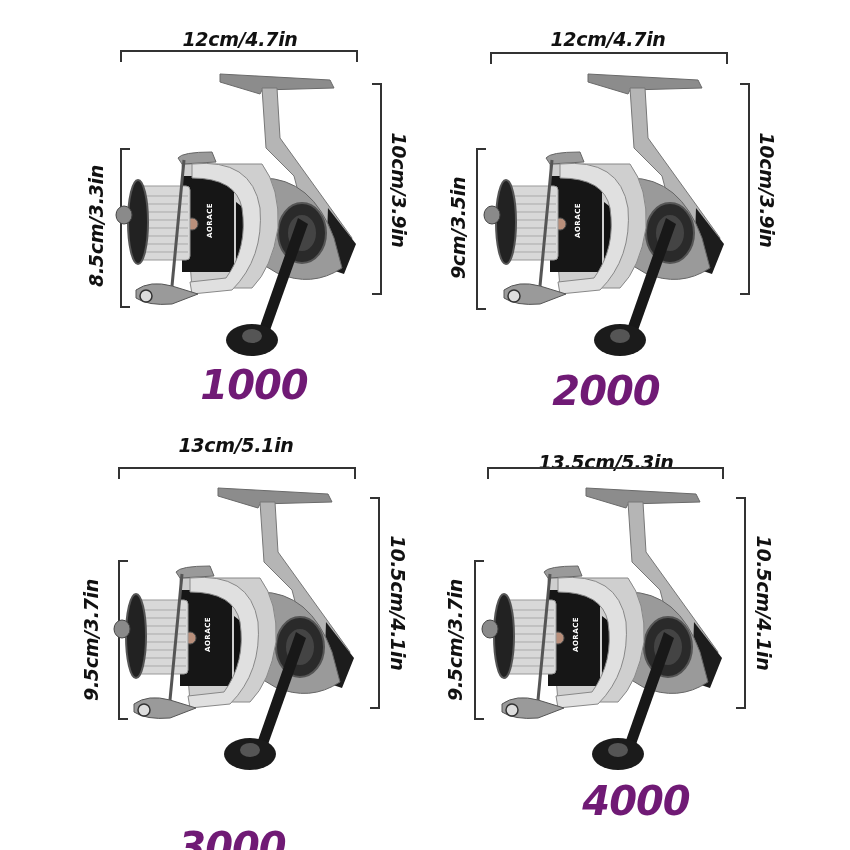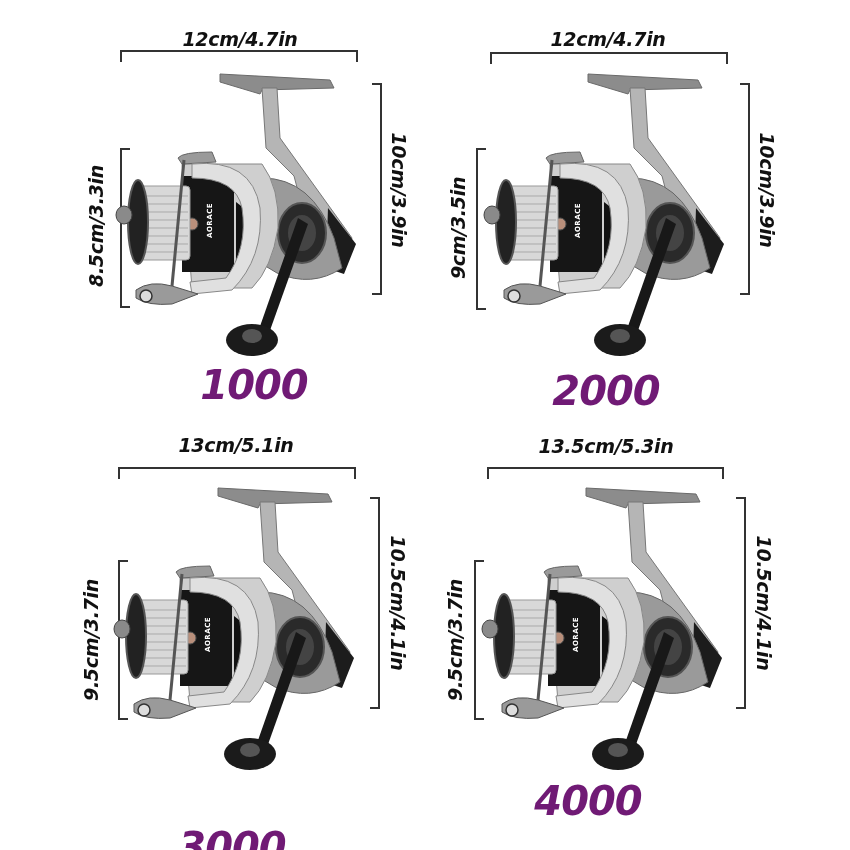--- a/index.html
+++ b/index.html
@@ -163,21 +163,21 @@
       <circle cx="34" cy="228" r="6" fill="#ddd" stroke="#333" stroke-width="1.5"></circle>
       <path d="M186,150 L196,156 L156,268 L146,264 Z" fill="#181818"></path>
       <ellipse cx="140" cy="272" rx="26" ry="16" fill="#1b1b1b"></ellipse>
       <ellipse cx="140" cy="268" rx="10" ry="7" fill="#555"></ellipse>
     </g>
   </svg>
   <div class="model" style="left:232px; top:824px;">3000</div>
 </div>
 
 <div class="quad">
-  <div class="dim-text top-label" style="left:606px; top:435px;">13.5cm/5.3in</div>
+  <div class="dim-text top-label" style="left:606px; top:451px;">13.5cm/5.3in</div>
   <div class="bracket bracket-top" style="left:487px; top:467px; width:237px;"></div>
   <div class="bracket bracket-left" style="left:474px; top:560px; height:160px;"></div>
   <div class="dim-text vert-left" style="left:455px; top:640px;">9.5cm/3.7in</div>
   <div class="bracket bracket-right" style="left:736px; top:497px; height:212px;"></div>
   <div class="dim-text vert-right" style="left:764px; top:603px;">10.5cm/4.1in</div>
   <svg class="reel" style="left:478px; top:482px;" width="260" height="300" viewBox="0 0 260 300">
     <g>
       <path d="M108,6 L218,12 L222,20 L150,22 L148,26 L108,14 Z" fill="#8c8c8c" stroke="#6a6a6a" stroke-width="1"></path>
       <path d="M150,20 L165,20 L168,70 L240,170 L228,200 L206,200 L182,108 L154,80 Z" fill="#b5b5b5" stroke="#777" stroke-width="1"></path>
       <path d="M216,140 L244,176 L232,206 L214,200 Z" fill="#1c1c1c"></path>
@@ -205,14 +205,14 @@
       <path d="M66,90 Q70,84 100,84 L104,94 L70,96 Z" fill="#9a9a9a" stroke="#666" stroke-width="1"></path>
       <line x1="72" y1="92" x2="60" y2="218" stroke="#555" stroke-width="3"></line>
       <path d="M80,96 Q140,90 148,140 Q152,190 120,222 L80,226 L78,214 L114,210 Q136,180 130,140 Q124,110 80,110 Z" fill="#e0e0e0" stroke="#888" stroke-width="1"></path>
       <path d="M24,222 Q38,212 60,218 L86,226 L60,236 Q36,238 24,230 Z" fill="#9a9a9a" stroke="#555" stroke-width="1"></path>
       <circle cx="34" cy="228" r="6" fill="#ddd" stroke="#333" stroke-width="1.5"></circle>
       <path d="M186,150 L196,156 L156,268 L146,264 Z" fill="#181818"></path>
       <ellipse cx="140" cy="272" rx="26" ry="16" fill="#1b1b1b"></ellipse>
       <ellipse cx="140" cy="268" rx="10" ry="7" fill="#555"></ellipse>
     </g>
   </svg>
-  <div class="model" style="left:588px; top:778px;">4000</div>
+  <div class="model" style="left:636px; top:778px;">4000</div>
 </div>
 
 </body></html>

